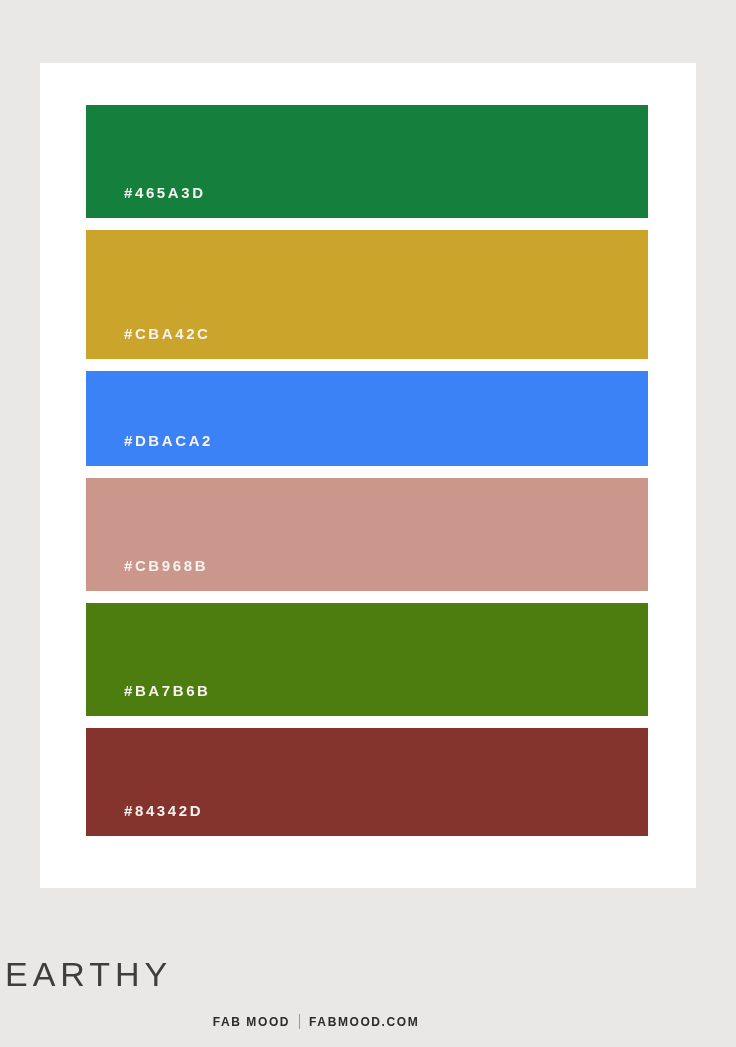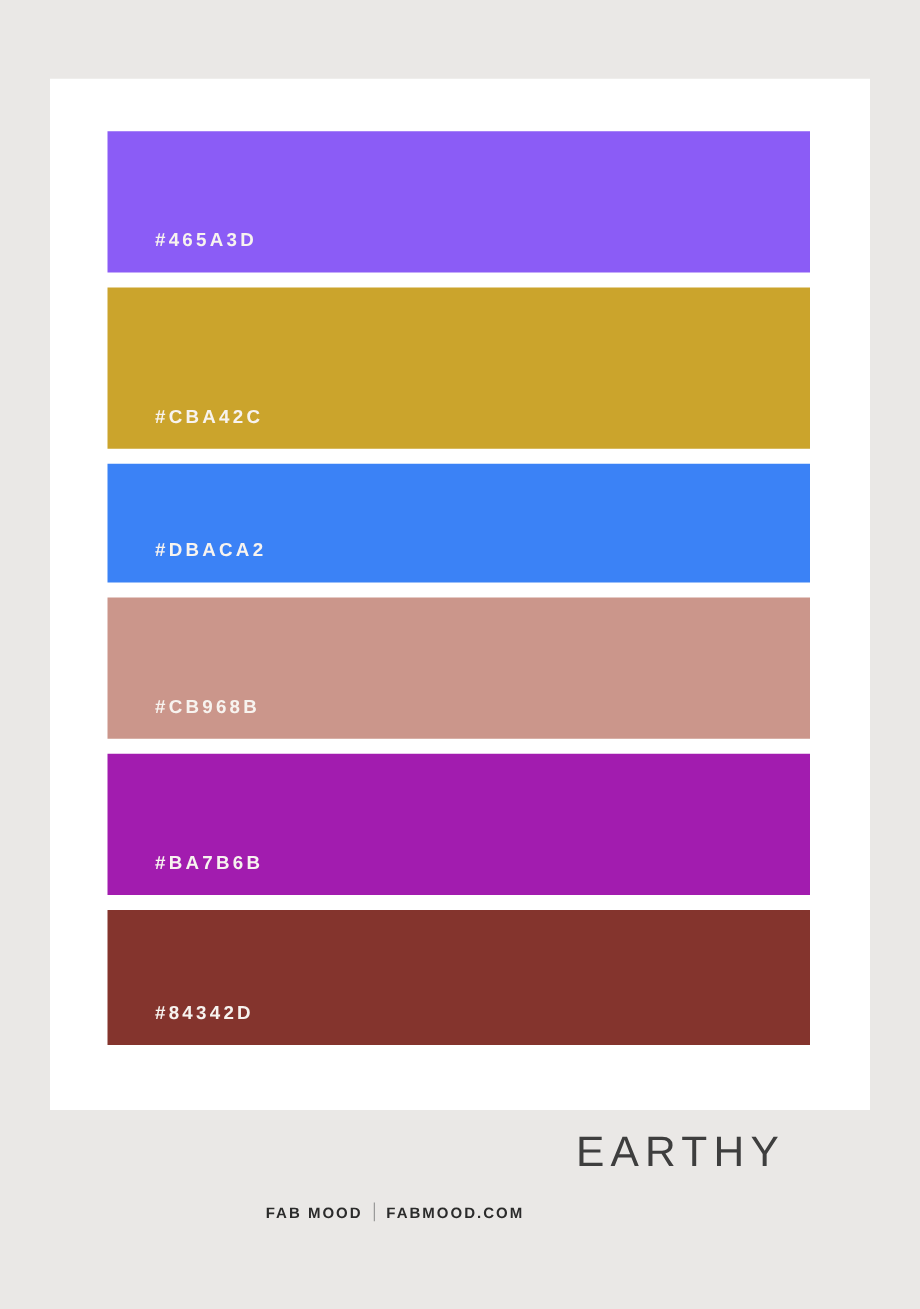--- a/index.html
+++ b/index.html
@@ -60,23 +60,23 @@
     color: #f7f3ef;
     padding: 0 0 18px 38px;
     white-space: nowrap;
     line-height: 1;
   }
 
   
   .footer {
     position: absolute;
     left: 0;
-    top: 905px;
+    top: 957px;
     width: 628px;
-    text-align: right;
+    text-align: left;
   }
   .footer-title {
     font-family: "Liberation Sans", sans-serif;
     font-weight: 300;
     font-size: 34px;
     letter-spacing: 5px;
     color: #3e3e3e;
     line-height: 1;
     padding-left: 5px;
   }
@@ -102,37 +102,37 @@
   }
 </style>
 </head>
 <body>
 
 <div class="poster" style="background: rgb(234, 232, 230);">
 
   <div class="card" style="background: rgb(255, 255, 255);">
     <div class="swatch-stack">
 
-      <div class="swatch" style="background: #8b5cf6; height: 113px;">
+      <div class="swatch" style="background: #15803d; height: 113px;">
         <span class="swatch-label" style="color: rgb(247, 243, 239);">#465A3D</span>
       </div>
 
       <div class="swatch" style="background: rgb(203, 164, 44); height: 129px;">
         <span class="swatch-label" style="color: rgb(247, 243, 239);">#CBA42C</span>
       </div>
 
       <div class="swatch" style="background: #3b82f6; height: 95px;">
         <span class="swatch-label" style="color: rgb(247, 243, 239);">#DBACA2</span>
       </div>
 
       <div class="swatch" style="background: rgb(203, 150, 139); height: 113px;">
         <span class="swatch-label" style="color: rgb(247, 243, 239); margin-top: 46px;">#CB968B</span>
       </div>
 
-      <div class="swatch" style="background: #a21caf; height: 113px;">
+      <div class="swatch" style="background: #4d7c0f; height: 113px;">
         <span class="swatch-label" style="color: rgb(247, 243, 239);">#BA7B6B</span>
       </div>
 
       <div class="swatch" style="background: rgb(132, 52, 45); height: 108px; text-align: center;">
         <span class="swatch-label" style="color: rgb(247, 243, 239);">#84342D</span>
       </div>
 
     </div>
   </div>
 

